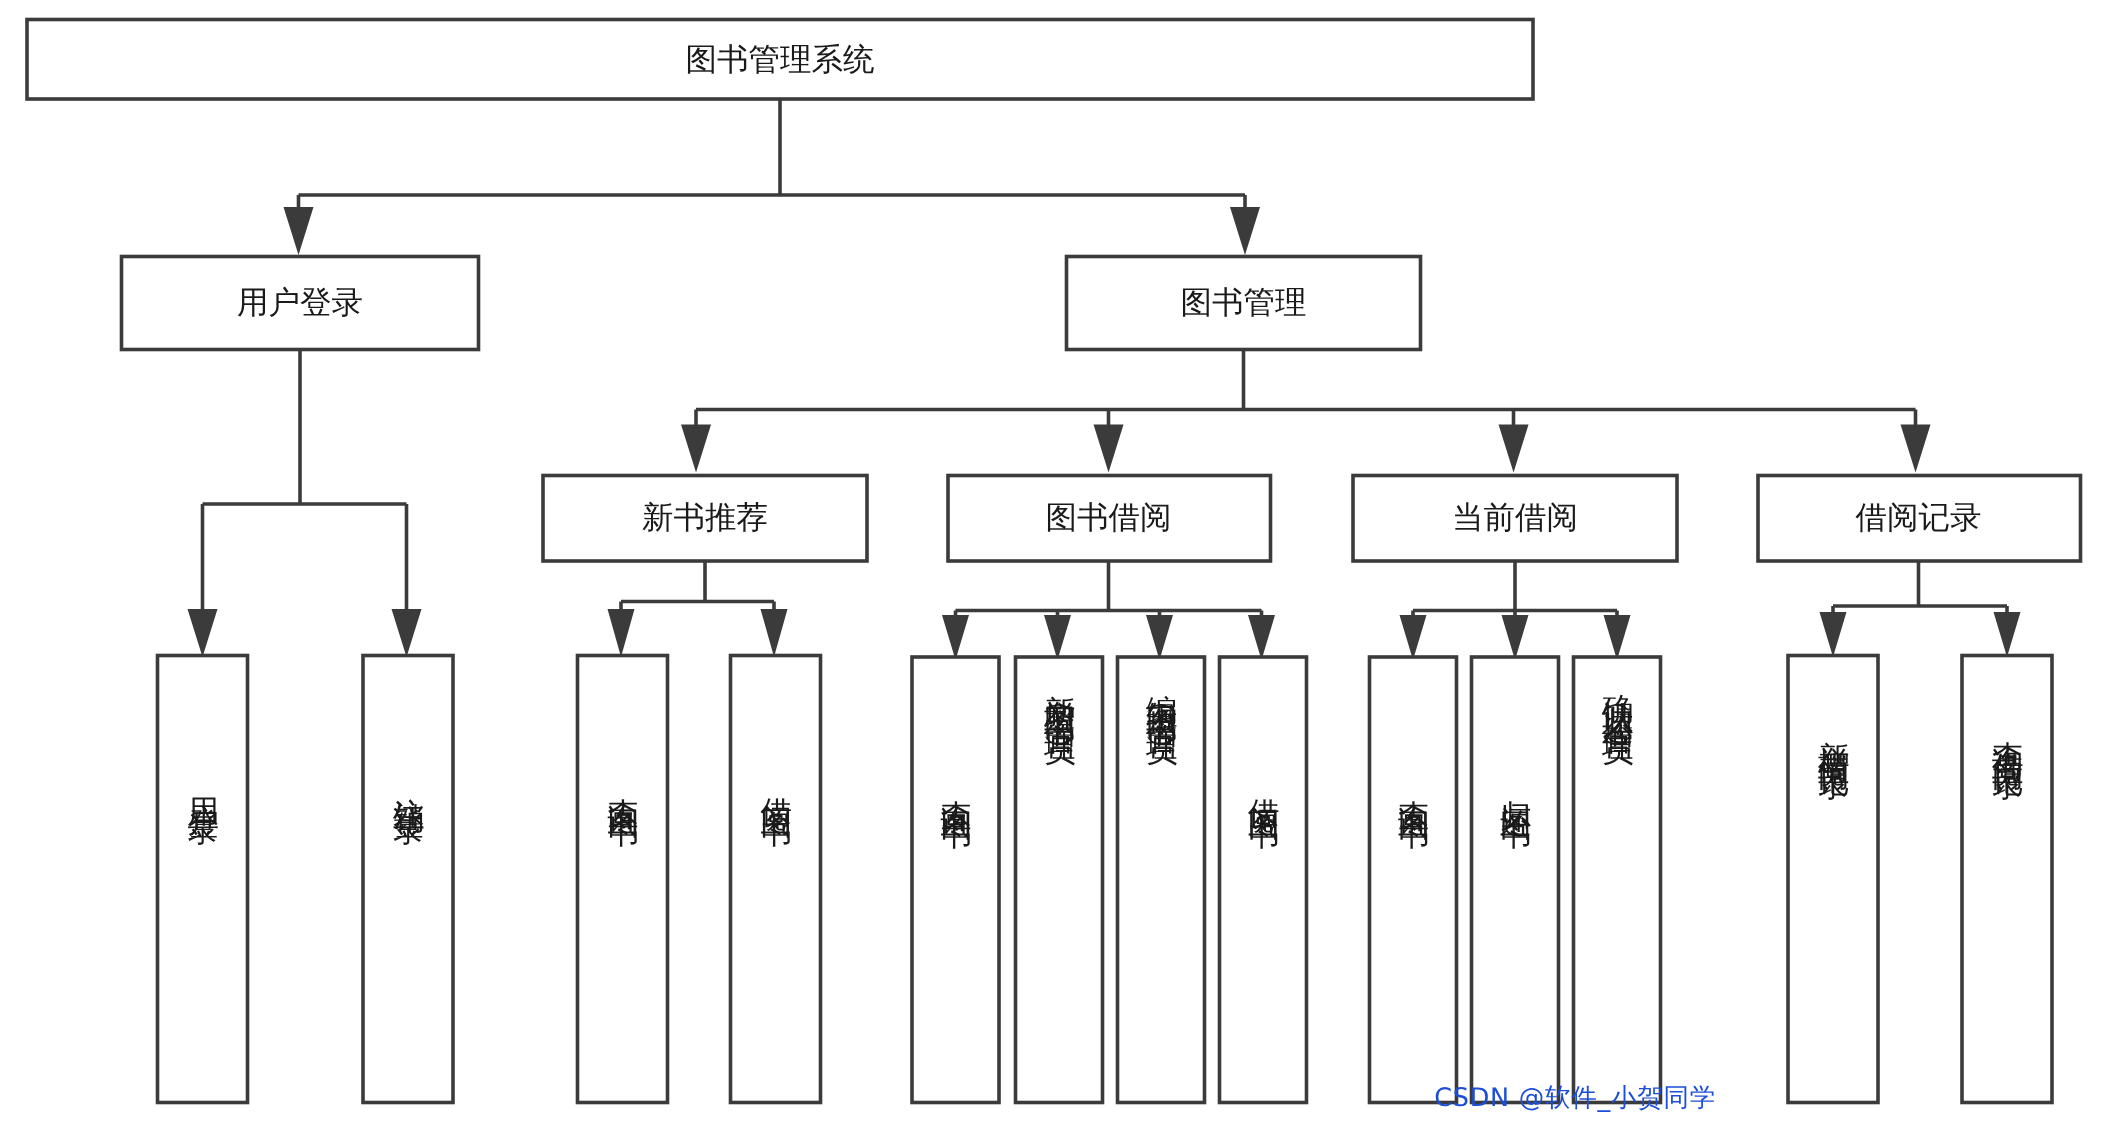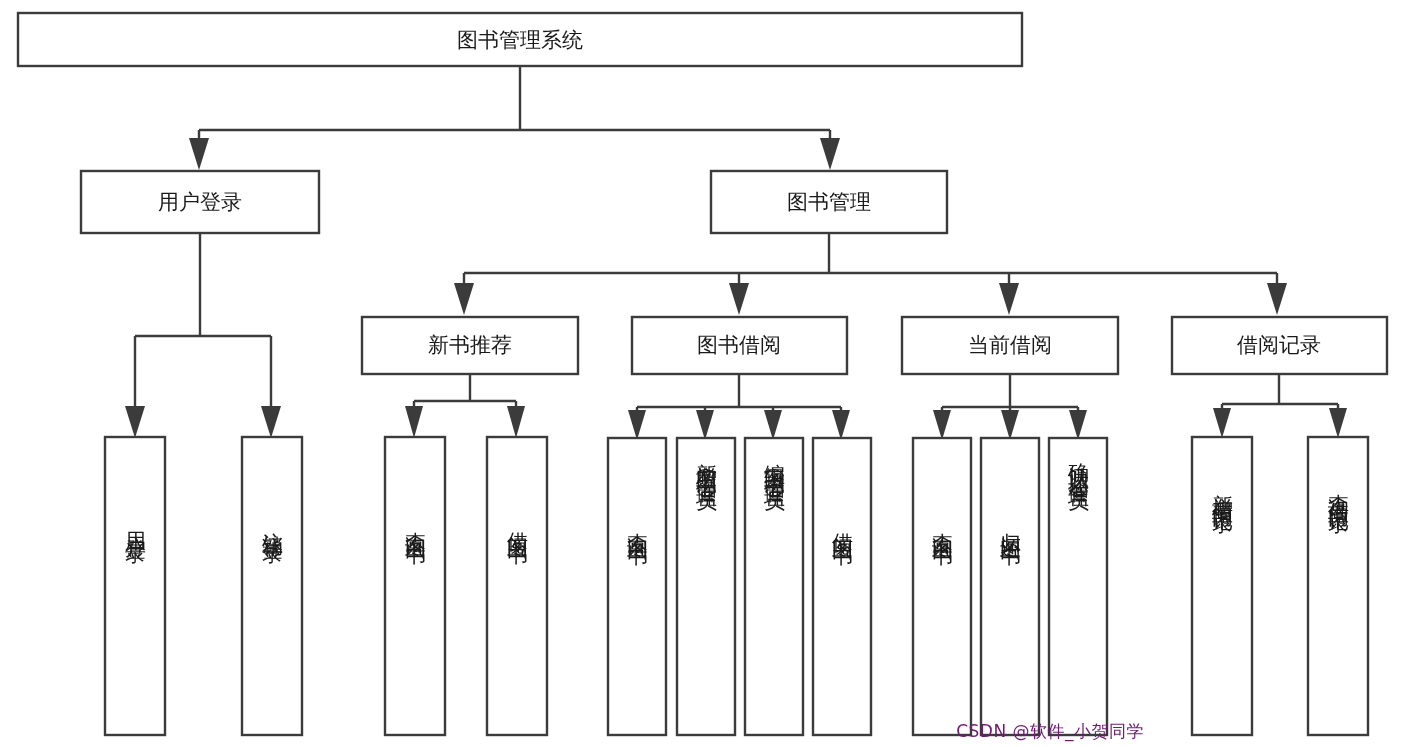--- a/index.html
+++ b/index.html
@@ -67,21 +67,21 @@
     color: #1a1a1a;
     white-space: nowrap;
     text-align: start;
   }
   .watermark {
     position: absolute;
     right: 12px;
     bottom: 4px;
     font-family: "DejaVu Sans", "Liberation Sans", sans-serif;
     font-size: 17px;
-    color: #701a75;
+    color: #1d4ed8;
     letter-spacing: 0.5px;
     white-space: nowrap;
   }
 </style>
 </head>
 <body>
 
 <div id="diagram-root">
 
   <svg id="flow-svg" viewBox="0 0 1405 747">

